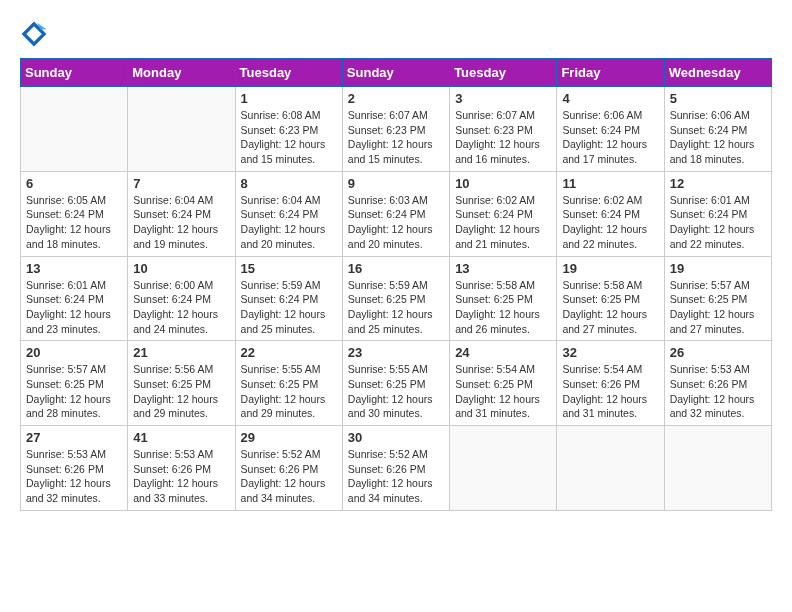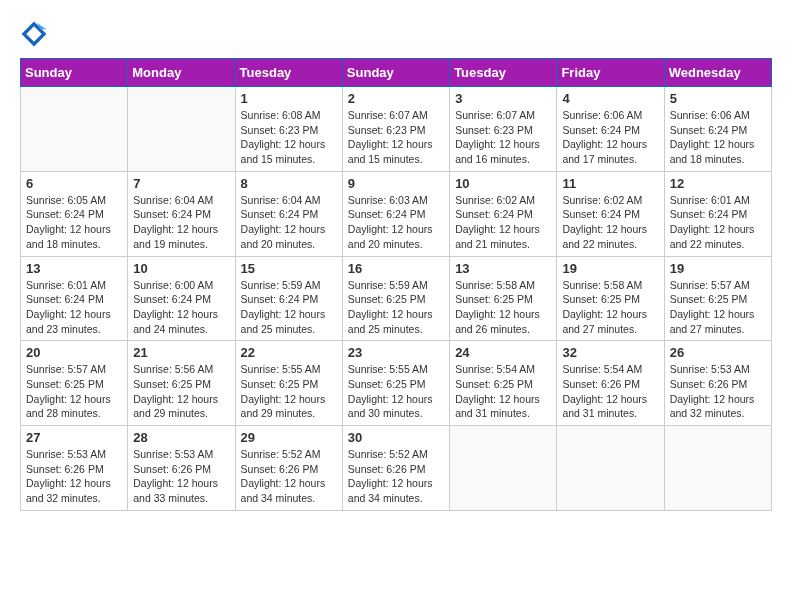--- a/index.html
+++ b/index.html
@@ -286,21 +286,21 @@
         </td>
       </tr>
       <tr>
         <td>
           <span class="day-number">27</span>
           <div class="day-info" style="white-space: pre-line;">Sunrise: 5:53 AM
 Sunset: 6:26 PM
 Daylight: 12 hours and 32 minutes.</div>
         </td>
         <td>
-          <span class="day-number">28</span>
+          <span class="day-number">41</span>
           <div class="day-info" style="white-space: pre-line;">Sunrise: 5:53 AM
 Sunset: 6:26 PM
 Daylight: 12 hours and 33 minutes.</div>
         </td>
         <td>
           <span class="day-number">29</span>
           <div class="day-info" style="white-space: pre-line;">Sunrise: 5:52 AM
 Sunset: 6:26 PM
 Daylight: 12 hours and 34 minutes.</div>
         </td>

